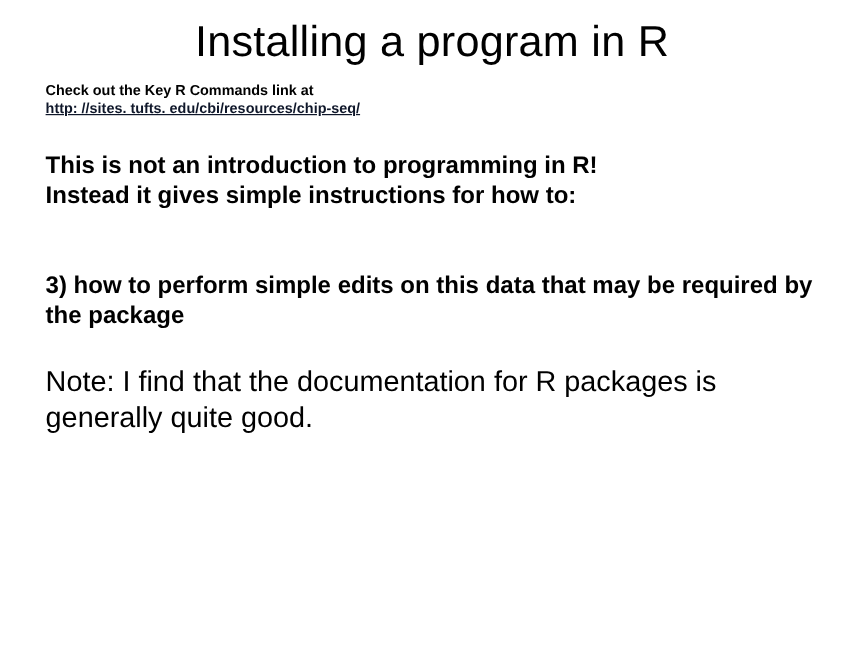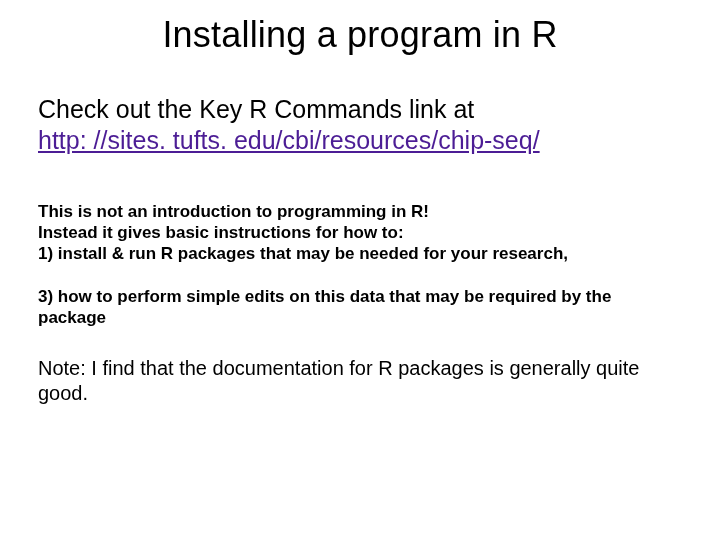--- a/index.html
+++ b/index.html
@@ -8,56 +8,56 @@
       height: 540px;
       background: #fff;
       font-family: Arial, Helvetica, sans-serif;
       padding: 14px 38px 0 38px;
       color: #000;
     }
     .title {
       font-size: 36px;
       font-weight: 400;
       text-align: center;
-      margin: 0 0 38px 0;
+      margin: 0 0 12px 0;
       letter-spacing: 0.2px;
     }
     .intro {
-      font-size: 25px;
-      font-weight: 400;
+      font-size: 12px;
+      font-weight: 700;
       line-height: 1.25;
-      margin-bottom: 44px;
+      margin-bottom: 28px;
     }
     .intro a {
-      color: #4c1d95;
+      color: #0f172a;
       text-decoration: underline;
     }
     .body-block {
-      font-size: 17px;
+      font-size: 20px;
       font-weight: 700;
       line-height: 1.25;
       margin-bottom: 28px;
     }
     .note {
-      font-size: 20px;
+      font-size: 24px;
       font-weight: 400;
       line-height: 1.25;
     }
   </style>
 </head>
 <body>
 
 <h1 class="title">Installing a program in R</h1>
 
 <div class="intro">
   <span>Check out the Key R Commands link at</span><br>
   <a href="#">http: //sites. tufts. edu/cbi/resources/chip-seq/</a>
 </div>
 
 <div class="body-block">
   <span>This is not an introduction to programming in R!</span><br>
-  <span>Instead it gives basic instructions for how to:</span><br>
-  <span>1) install &amp; run R packages that may be needed for your research,</span><br>
+  <span>Instead it gives simple instructions for how to:</span><br>
+  <br>
   <br>
   <span>3) how to perform simple edits on this data that may be required by the package</span><br>
 </div>
 
 <div class="note">Note: I find that the documentation for R packages is generally quite good.</div>
 
 </body></html>

